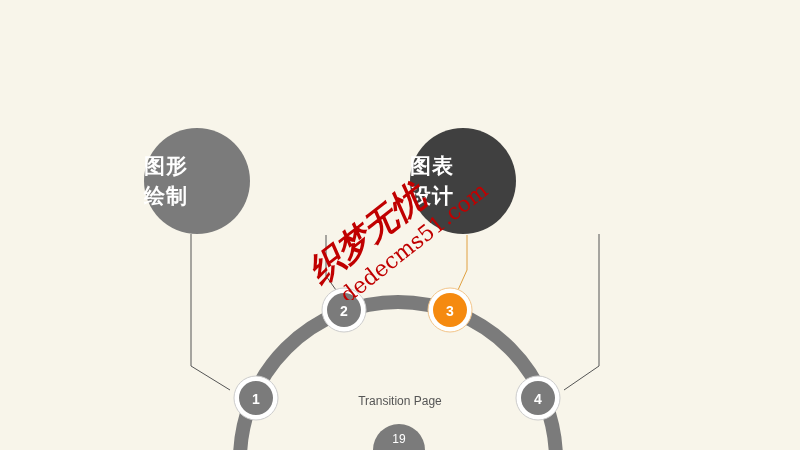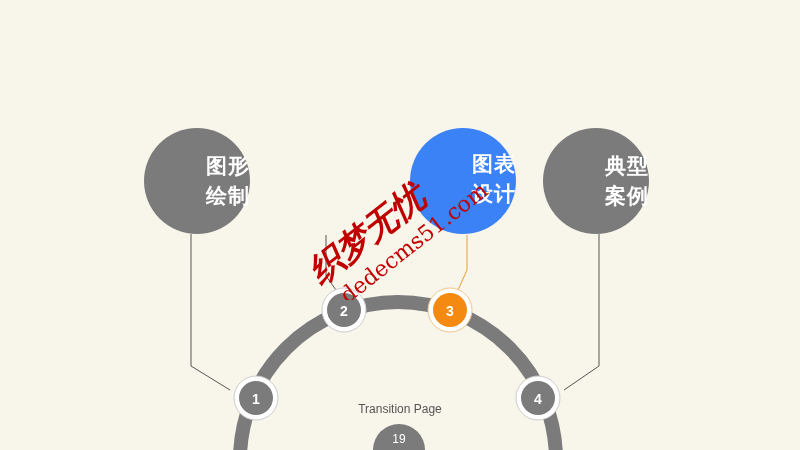--- a/index.html
+++ b/index.html
@@ -1,22 +1,22 @@
 <!DOCTYPE html>
 <html><head>
 <meta charset="utf-8">
 <style>
   html, body { margin:0; padding:0; }
   body { width:800px; height:450px; overflow:hidden; background:#f8f5ea; position:relative; font-family:"DejaVu Sans", sans-serif; }
   .stage { position:absolute; left:0; top:0; width:800px; height:450px; }
-  .big { position:absolute; width:106px; height:106px; border-radius:50%; color:#fff; display:flex; flex-direction:column; align-items:flex-end; justify-content:center; font-weight:bold; font-size:21px; line-height:30px; letter-spacing:1px; }
+  .big { position:absolute; width:106px; height:106px; border-radius:50%; color:#fff; display:flex; flex-direction:column; align-items:flex-start; justify-content:center; font-weight:bold; font-size:21px; line-height:30px; letter-spacing:1px; }
   .big.gray { background:#7b7b7b; }
-  .big.orange { background:#3b82f6;font-family:Liberation Mono, monospace; }
+  .big.orange { background:#404040; }
   .title { position:absolute; left:300px; top:366px; width:200px; text-align:center; font-size:17px; font-weight:bold; color:#4a4a4a; }
-  .subtitle { position:absolute; left:300px; top:394px; width:200px; text-align:center; font-family:"Liberation Sans", sans-serif; font-size:12px; color:#555;margin-top:8px; }
+  .subtitle { position:absolute; left:300px; top:394px; width:200px; text-align:center; font-family:"Liberation Sans", sans-serif; font-size:12px; color:#555; }
   .pagenum { position:absolute; left:373px; top:424px; width:52px; height:52px; border-radius:50%; background:#7b7b7b; color:#fff; text-align:center; font-family:"Liberation Sans", sans-serif; font-size:12px; line-height:30px; }
   .watermark { position:absolute; left:300px; top:150px; width:260px; height:150px; pointer-events:none; }
 </style>
 </head>
 <body>
 
 <div class="stage">
 
   <svg class="stage" width="800" height="450" viewBox="0 0 800 450">
 
@@ -53,24 +53,20 @@
   </svg>
 
   <div class="big gray" style="left:144px;top:128px;">
     <span>图形</span>
     <span>绘制</span>
   </div>
   <div class="big orange" style="left:410px;top:128px;">
     <span>图表</span>
     <span>设计</span>
   </div>
-  <div class="big gray" style="left:543px;top:128px;">
-    <span>典型</span>
-    <span>案例</span>
-  </div>
 
   <div class="subtitle">Transition Page</div>
   <div class="pagenum">19</div>
 
   <svg class="watermark" viewBox="0 0 260 150">
     <g transform="translate(20,135) rotate(-38)">
       <text x="0" y="0" fill="#c00000" font-family="DejaVu Serif, serif" font-size="34" font-weight="bold" font-style="italic">织梦无忧</text>
       <text x="10" y="32" fill="#c00000" font-family="DejaVu Serif, serif" font-size="22">dedecms51.com</text>
     </g>
   </svg>

